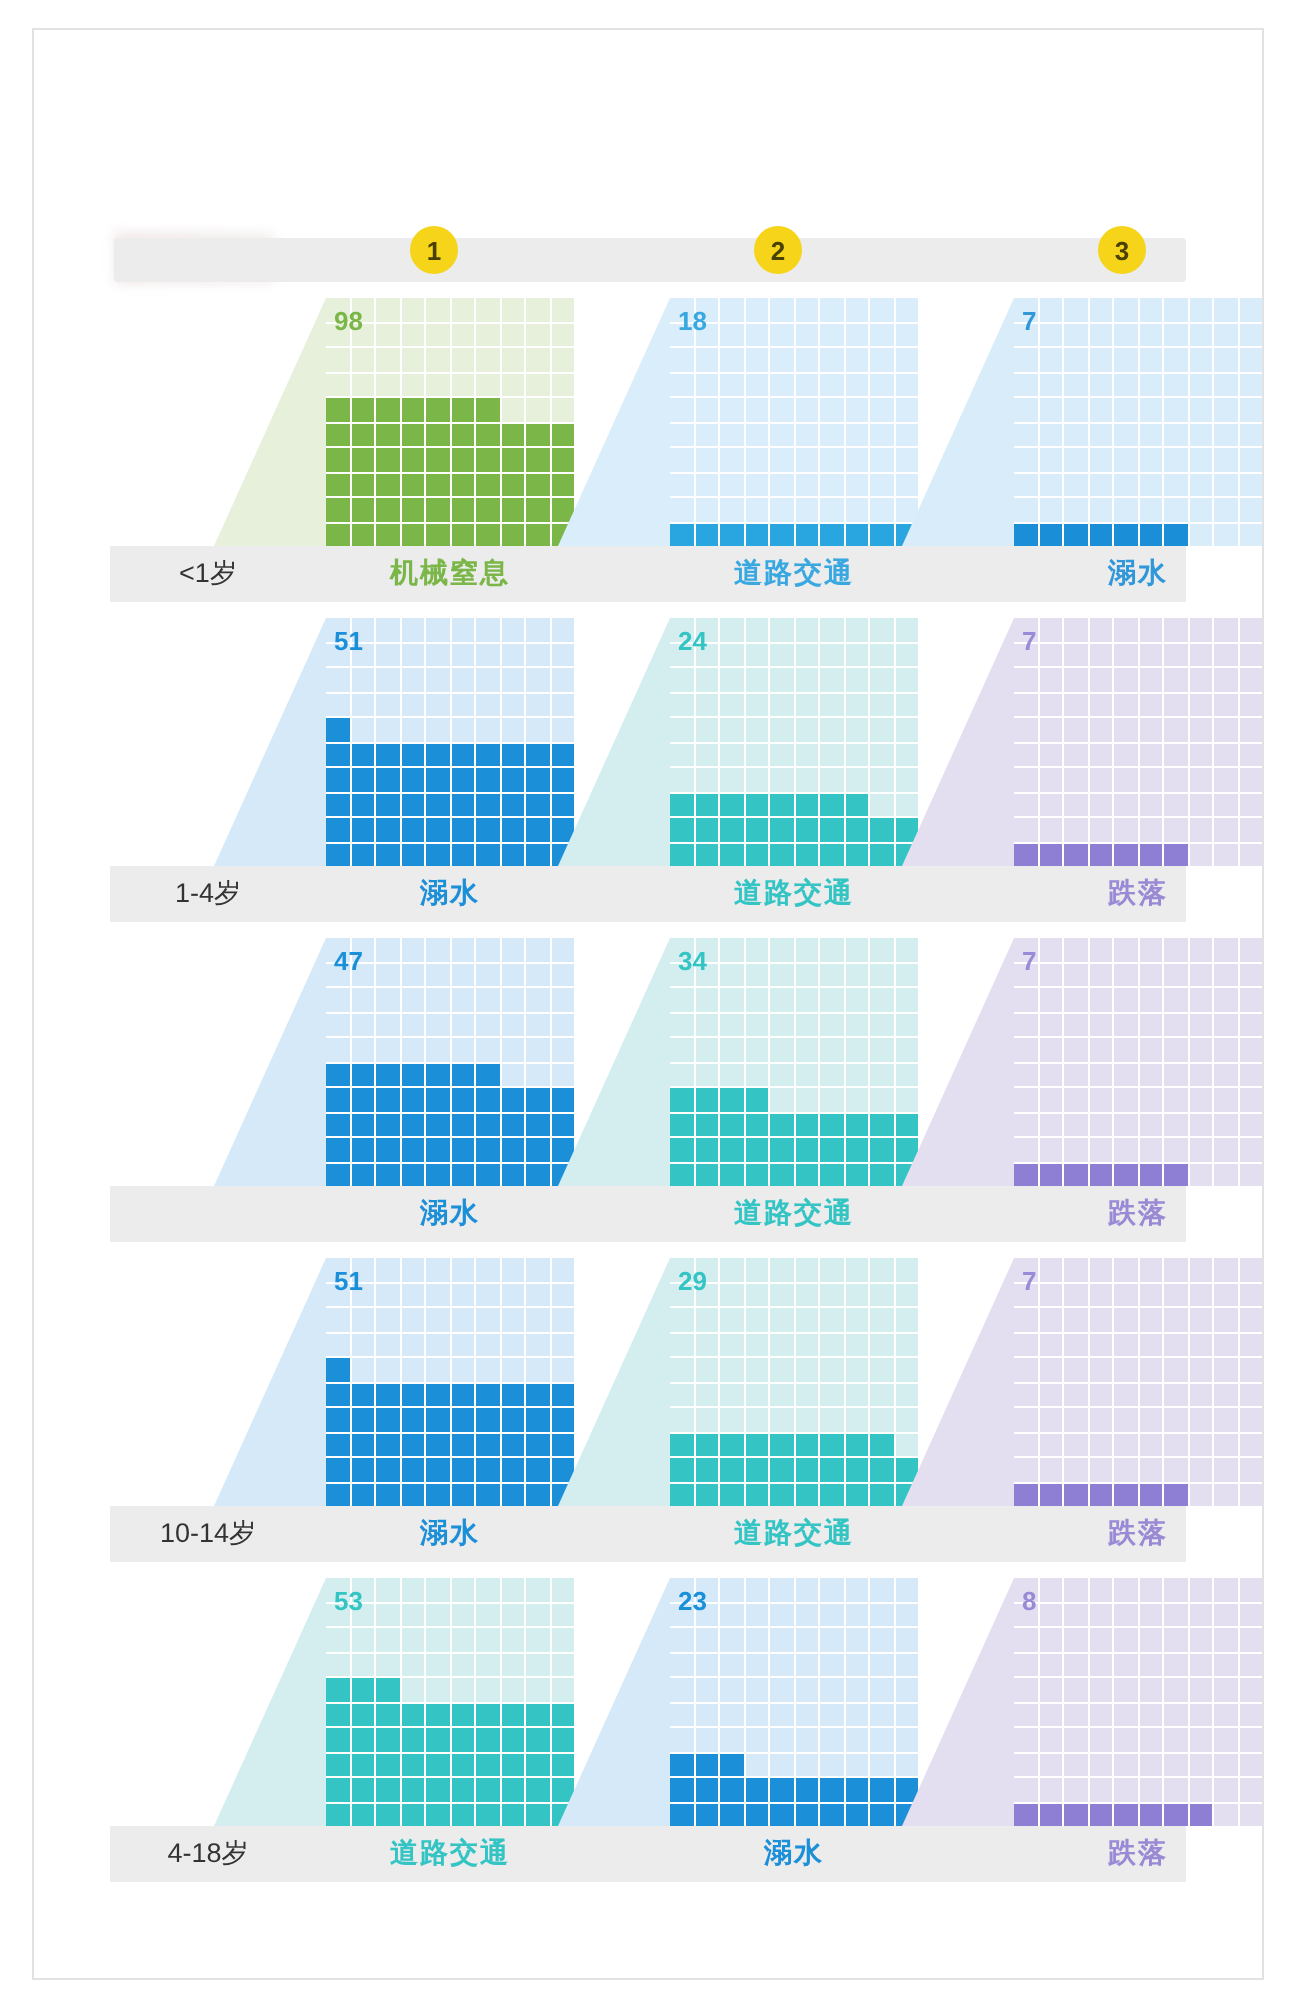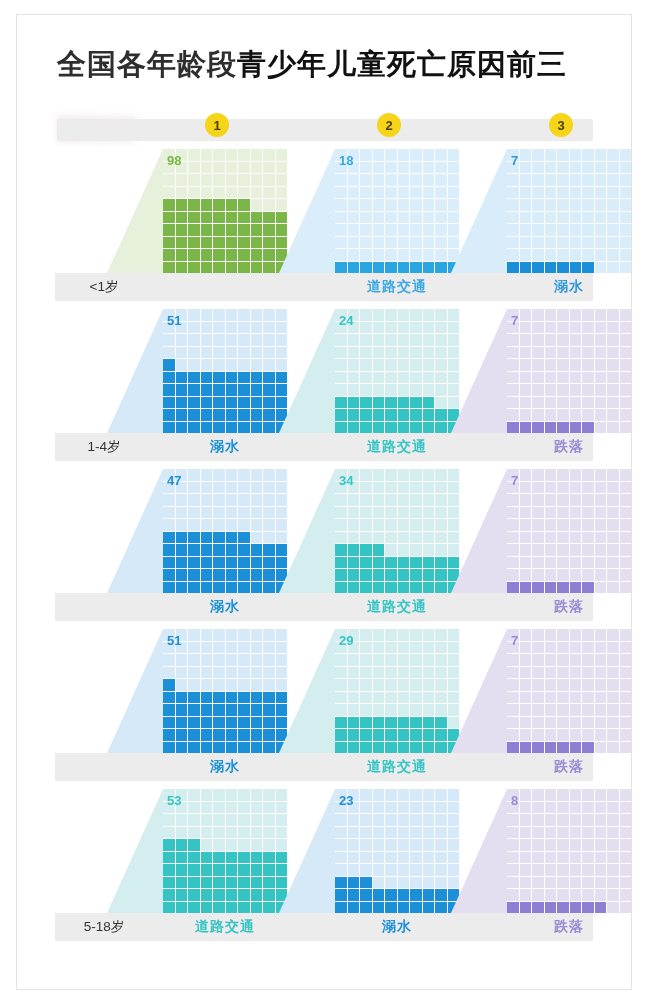--- a/index.html
+++ b/index.html
@@ -99,23 +99,20 @@
   .valslant{
     position:absolute;top:3px;font-size:13px;font-weight:bold;z-index:5;
   }
 </style>
 </head>
 <body>
 
 <div class="page">
   <div class="frame">
 
-    <div class="title">
-      <span class="t1">全国各年龄段</span><span class="t2">青少年儿童死亡原因前三</span>
-    </div>
 
 
     <div class="blur"></div>
     <div class="rankbar">
       <div class="rank r1">1</div>
       <div class="rank r2">2</div>
       <div class="rank r3">3</div>
     </div>
 
     <div id="rows">
@@ -223,20 +220,21 @@
               <div class="cell" style="background: rgb(122, 182, 72);"></div>
               <div class="cell" style="background: rgb(122, 182, 72);"></div>
               <div class="cell" style="background: rgb(122, 182, 72);"></div>
               <div class="cell" style="background: rgb(122, 182, 72);"></div>
               <div class="cell" style="background: rgb(122, 182, 72);"></div>
               <div class="cell" style="background: rgb(122, 182, 72);"></div>
               <div class="cell" style="background: rgb(122, 182, 72);"></div>
             </div>
           </div>
           <div class="valslant" style="left: 150px; top: 10px; color: rgb(122, 182, 72);">98</div>
+          <div class="cause c1" style="color: rgb(122, 182, 72);">机械窒息</div>
           <div class="slant s2">
             <div class="tri" style="background: rgb(217, 237, 250);"></div>
           </div>
           <div class="panel p2">
             <div class="grid">
               <div class="cell" style="background: rgb(217, 237, 250);"></div>
               <div class="cell" style="background: rgb(217, 237, 250);"></div>
               <div class="cell" style="background: rgb(217, 237, 250);"></div>
               <div class="cell" style="background: rgb(217, 237, 250);"></div>
               <div class="cell" style="background: rgb(217, 237, 250);"></div>
@@ -1105,20 +1103,21 @@
               <div class="cell" style="background: rgb(227, 223, 241);"></div>
               <div class="cell" style="background: rgb(227, 223, 241);"></div>
               <div class="cell" style="background: rgb(227, 223, 241);"></div>
             </div>
           </div>
           <div class="valslant" style="left: 494px; top: 10px; color: rgb(154, 138, 214);">7</div>
           <div class="cause c3" style="color: rgb(154, 138, 214);">跌落</div>
         </div>
         <div class="row" style="top: 608px;">
           <div class="rowbg"></div>
+          <div class="agecell">10-14岁</div>
           <div class="slant s1">
             <div class="tri" style="background: rgb(213, 233, 248);"></div>
           </div>
           <div class="panel p1">
             <div class="grid">
               <div class="cell" style="background: rgb(213, 233, 248);"></div>
               <div class="cell" style="background: rgb(213, 233, 248);"></div>
               <div class="cell" style="background: rgb(213, 233, 248);"></div>
               <div class="cell" style="background: rgb(213, 233, 248);"></div>
               <div class="cell" style="background: rgb(213, 233, 248);"></div>
@@ -1435,21 +1434,21 @@
               <div class="cell" style="background: rgb(227, 223, 241);"></div>
               <div class="cell" style="background: rgb(227, 223, 241);"></div>
               <div class="cell" style="background: rgb(227, 223, 241);"></div>
             </div>
           </div>
           <div class="valslant" style="left: 494px; top: 10px; color: rgb(154, 138, 214);">7</div>
           <div class="cause c3" style="color: rgb(154, 138, 214);">跌落</div>
         </div>
         <div class="row" style="top: 768px;">
           <div class="rowbg"></div>
-          <div class="agecell">5-18岁</div>
+          <div class="agecell">4-18岁</div>
           <div class="slant s1">
             <div class="tri" style="background: rgb(212, 238, 239);"></div>
           </div>
           <div class="panel p1">
             <div class="grid">
               <div class="cell" style="background: rgb(212, 238, 239);"></div>
               <div class="cell" style="background: rgb(212, 238, 239);"></div>
               <div class="cell" style="background: rgb(212, 238, 239);"></div>
               <div class="cell" style="background: rgb(212, 238, 239);"></div>
               <div class="cell" style="background: rgb(212, 238, 239);"></div>

